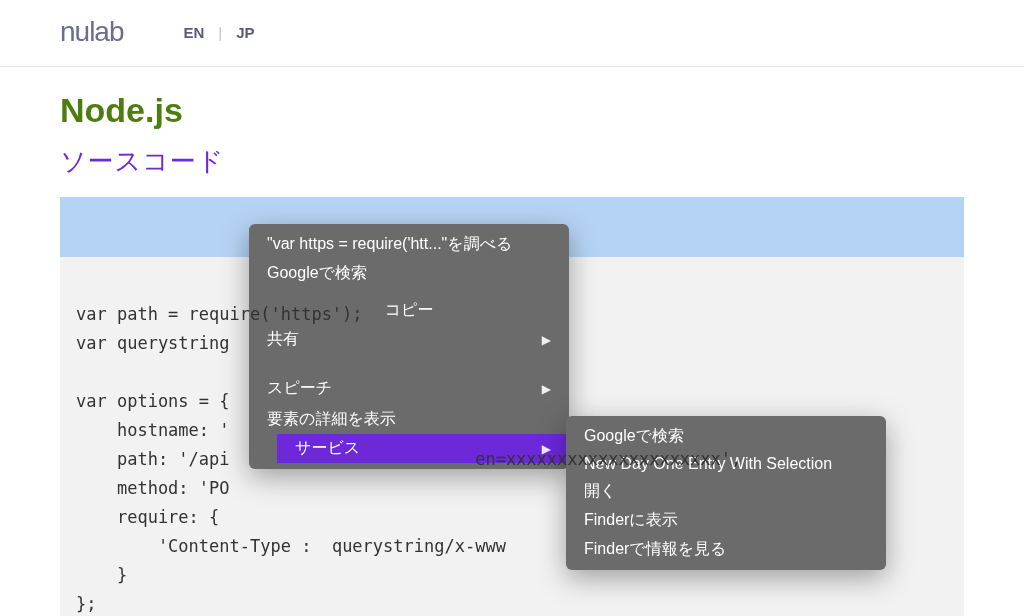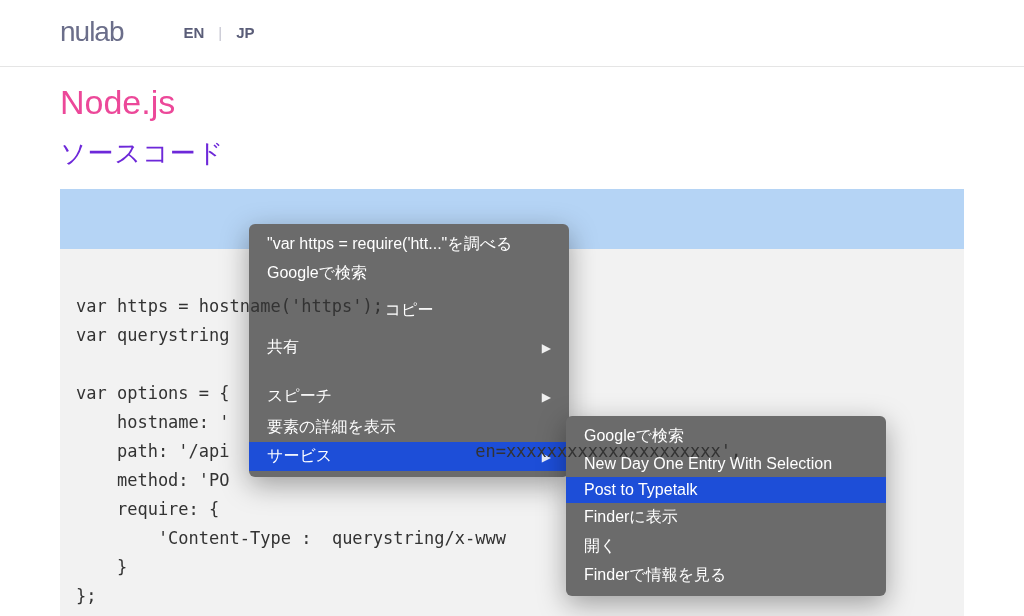--- a/index.html
+++ b/index.html
@@ -6,21 +6,21 @@
   html, body { font-family: -apple-system, "Helvetica Neue", Arial, sans-serif; background:#fff; width:1024px; height:616px; overflow:hidden; }
 
   
   .header { display:flex; align-items:center; padding: 16px 60px 18px 60px; border-bottom:1px solid #e5e5e5; gap:60px;}
   .logo { font-size:28px; font-weight:400; color:#6b6e8a; letter-spacing:-1px; }
   .lang { display:flex; align-items:center; gap:14px; font-size:15px; color:#5a5d78; font-weight:600; }
   .lang-sep { color:#c5c5d0; font-weight:400; }
 
   
   .page { padding: 16px 60px 0 60px; }
-  h1.page-title { font-size:34px; font-weight:400; color:#ec4899; margin-bottom:14px; }
+  h1.page-title { font-size:34px; font-weight:700; color:#4d7c0f; margin-bottom:14px;margin-top:8px; }
   h2.section-title { font-size:26px; font-weight:500; color:#6d28d9; margin-bottom:20px; letter-spacing:1px; }
 
   .code-block {
     background:#f2f2f2;
     padding:14px 16px 20px 16px;
     font-family: "Menlo","Consolas",monospace;
     font-size:17px;
     line-height:29px;
     color:#333;
     position:relative;
@@ -44,21 +44,21 @@
     padding:6px 0;
     min-width:320px;
   }
   .ctx-item {
     padding:4px 18px 4px 18px;
     display:flex;
     align-items:center;
     justify-content:space-between;
     white-space:nowrap;
   }
-  .ctx-item.hover { background:#1d4ed8; }
+  .ctx-item.hover { background:#6d28d9;margin-left:28px; }
   .ctx-item .arrow { font-size:12px; opacity:.9; }
   .ctxmenu.main { top:224px; left:249px; width:320px; }
   .ctxmenu.sub  { top:416px; left:566px; width:300px; }
 
 </style>
 </head>
 <body>
 
 <div class="header">
   <div class="logo">nulab</div>
@@ -69,21 +69,21 @@
   </div>
 </div>
 
 <div class="page">
   <h1 class="page-title">Node.js</h1>
   <h2 class="section-title">ソースコード</h2>
 
   <div class="code-block">
     <div class="sel-bar b1"></div>
     <div class="sel-bar b2"></div>
-<div class="code-inner"><span>var https = hostname('https');</span>
+<div class="code-inner"><span>var path = require('https');</span>
 <span>var querystring</span>
 <span></span>
 <span>var options = {</span>
 <span>    hostname: '</span>
 <span>    path: '/api</span>                        <span>en=xxxxxxxxxxxxxxxxxxxxx',</span>
 <span>    method: 'PO</span>
 <span>    require: {</span>
 <span>        'Content-Type : </span> <span>querystring/x-www</span>
 <span>    }</span>
 <span>};</span>
@@ -96,21 +96,21 @@
 <div class="ctxmenu main">
   <div class="ctx-item">
       <span>"var https = require('htt..."を調べる</span>
     </div>
   <div class="ctx-item">
       <span>Googleで検索</span>
     </div>
   <div class="ctx-item" style="margin-top:8px;justify-content:center;">
       <span>コピー</span>
     </div>
-  <div class="ctx-item" style="margin-top:8px;">
+  <div class="ctx-item" style="">
       <span>共有</span>
       <span class="arrow">▶</span>
     </div>
   <div class="ctx-item" style="margin-top:20px;">
       <span>スピーチ</span>
       <span class="arrow">▶</span>
     </div>
   <div class="ctx-item" style="margin-top:2px;">
       <span>要素の詳細を表示</span>
     </div>
@@ -120,25 +120,22 @@
     </div>
 </div>
 
 <div class="ctxmenu sub">
   <div class="ctx-item">
       <span>Googleで検索</span>
     </div>
   <div class="ctx-item">
       <span>New Day One Entry With Selection</span>
     </div>
-  <div class="ctx-item hover">
-      <span>Post to Typetalk</span>
+  <div class="ctx-item">
+      <span>開く</span>
     </div>
   <div class="ctx-item">
       <span>Finderに表示</span>
-    </div>
-  <div class="ctx-item">
-      <span>開く</span>
     </div>
   <div class="ctx-item">
       <span>Finderで情報を見る</span>
     </div>
 </div>
 
 </body></html>

